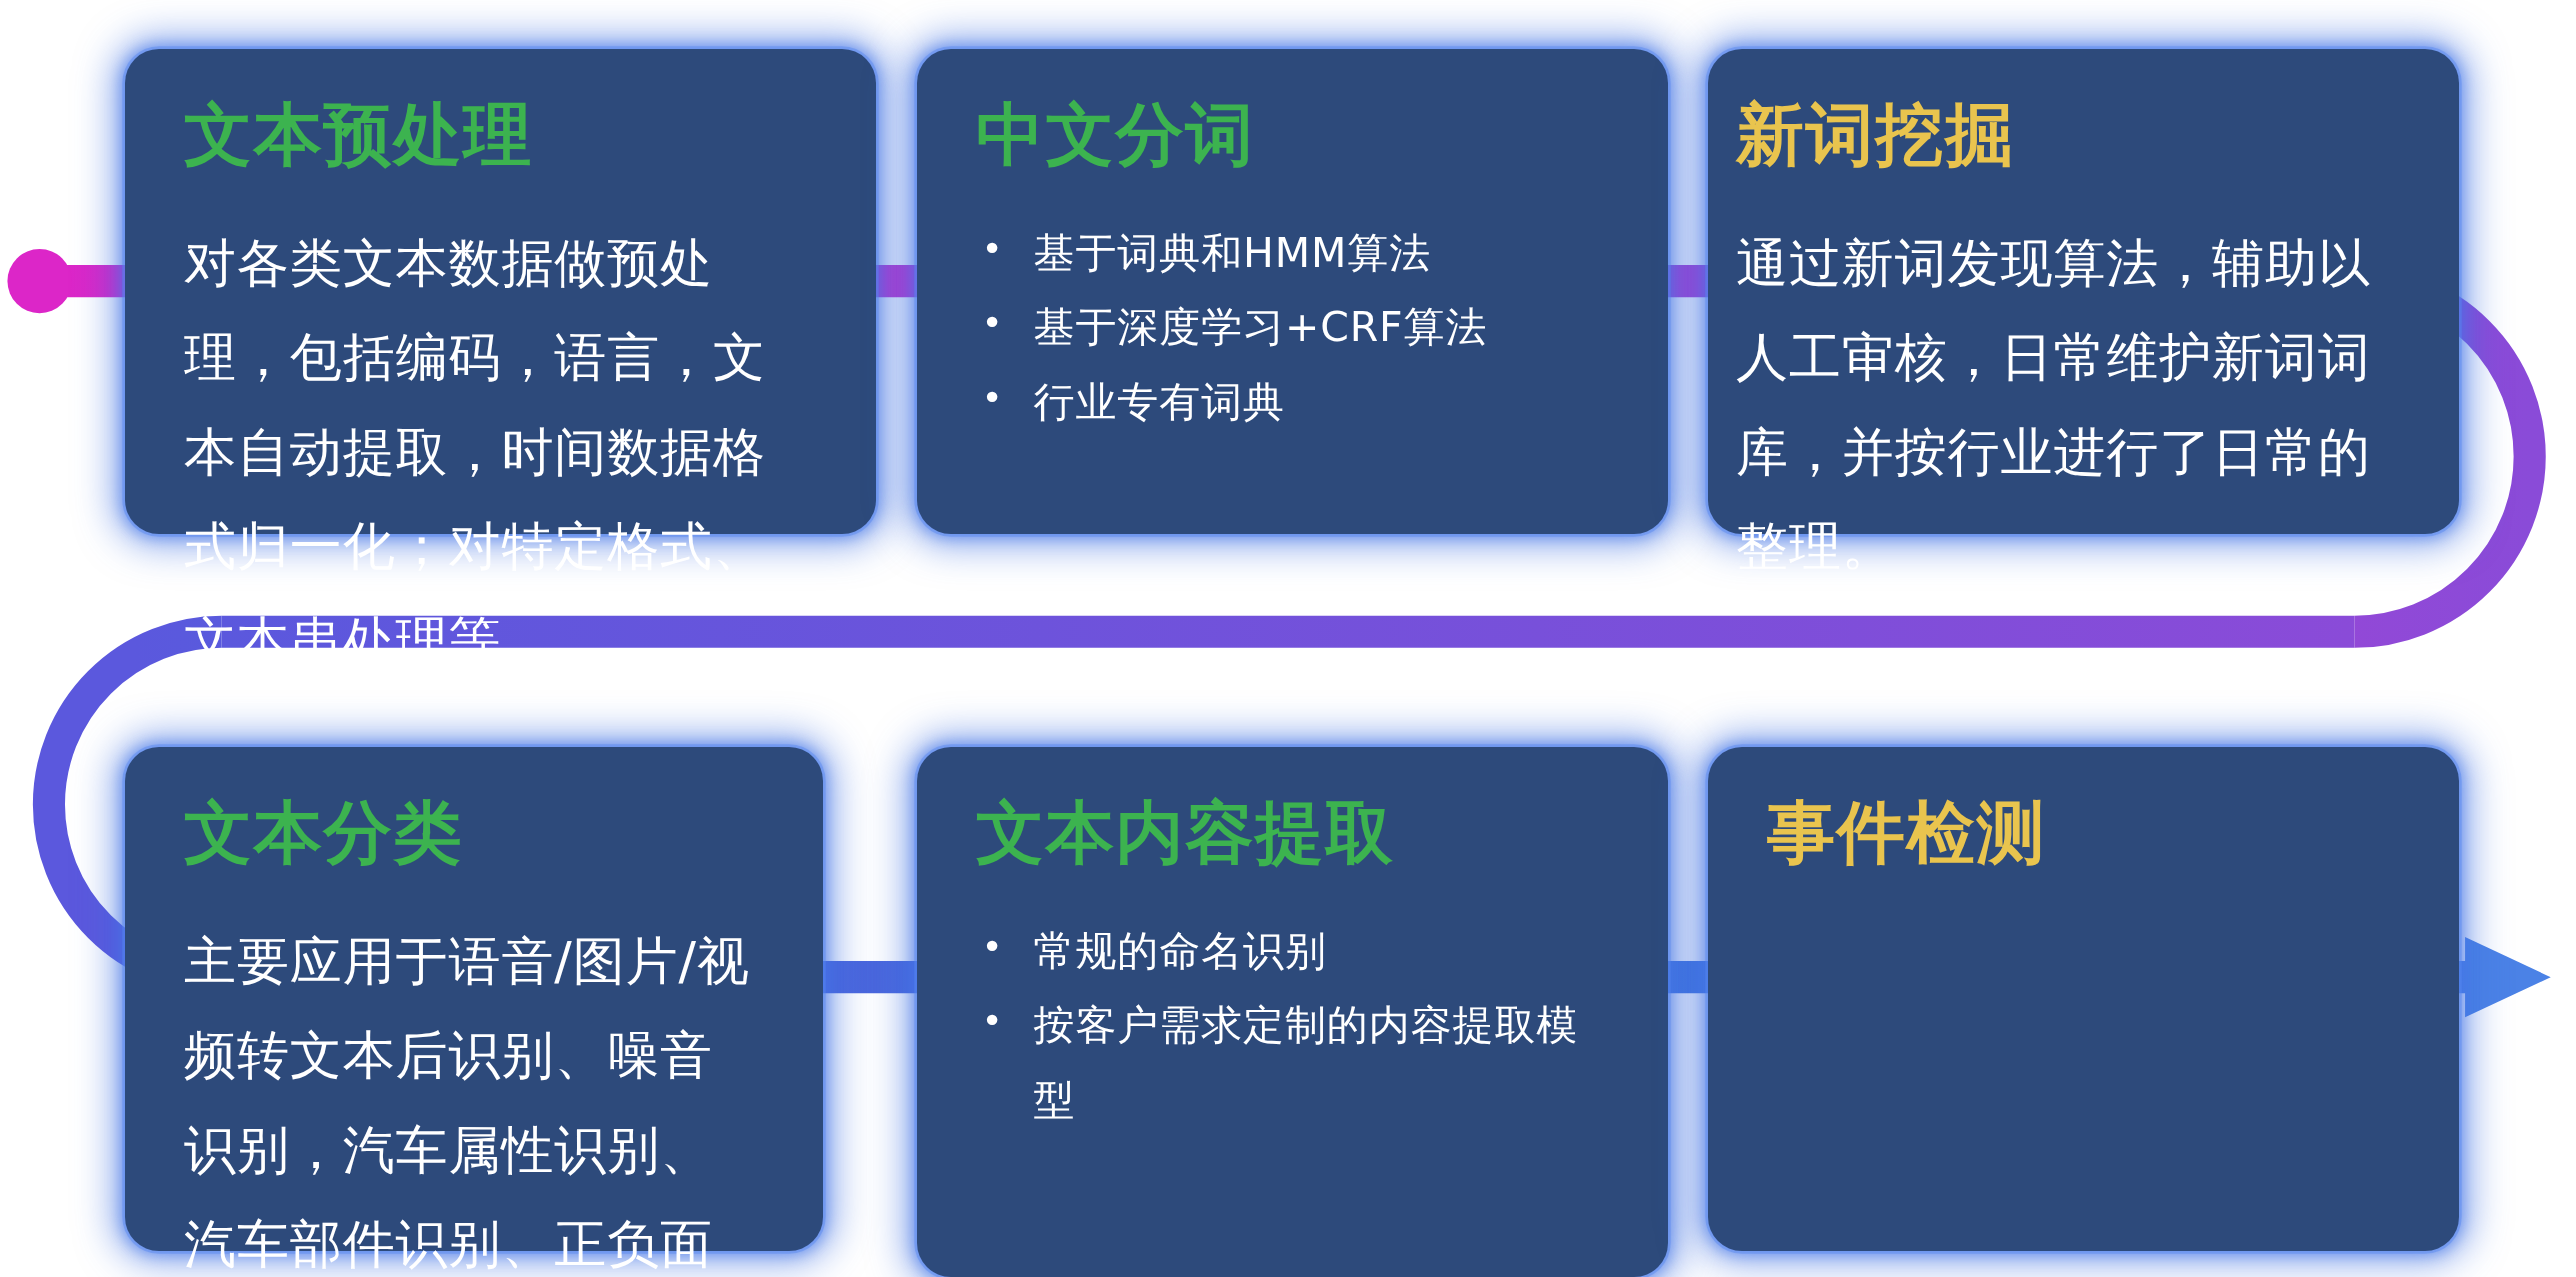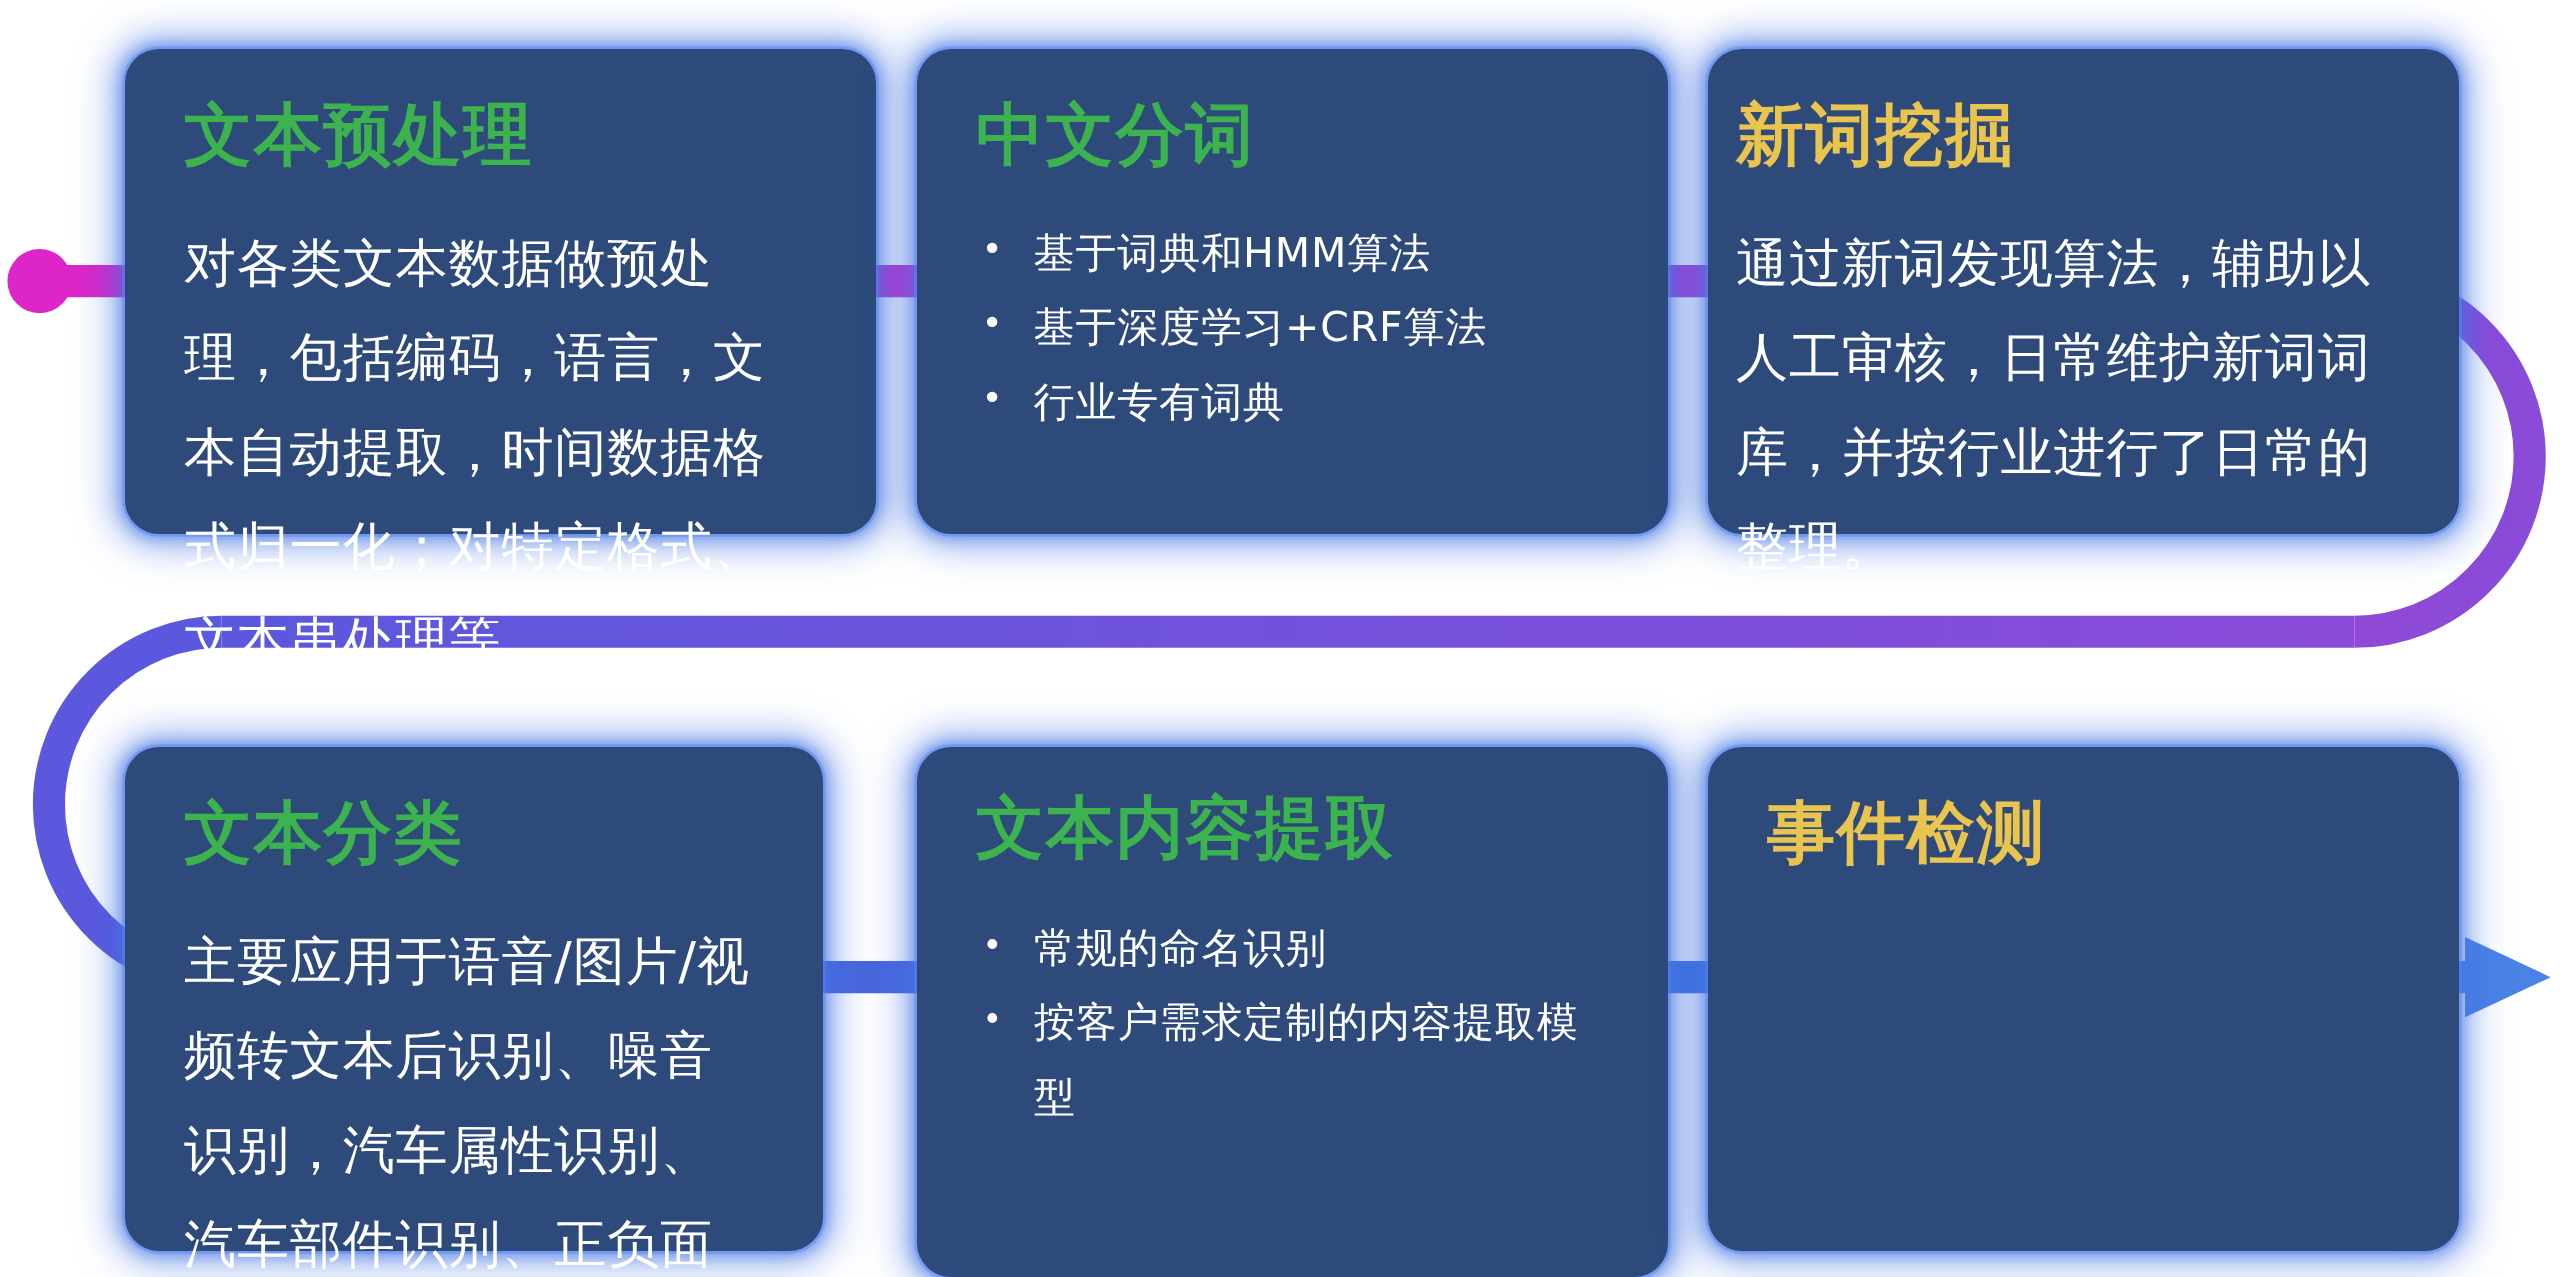--- a/index.html
+++ b/index.html
@@ -64,21 +64,21 @@
   .bullets .dot {
     flex: 0 0 auto;
     margin: 0 30px 0 5.4px;
     font-size: 36px;
   }
   
   .c1 { left: 125px;  top: 49px;  width: 751px; height: 485px; }
   .c2 { left: 917px; top: 49px;  width: 751px; height: 485px; }
   .c3 { left: 1708px; top: 49px;  width: 751px; height: 485px; padding-left: 28px; }
   .c4 { left: 125px;  top: 747px; width: 698px; height: 504px; }
-  .c5 { left: 917px; top: 747px; width: 751px; height: 530px; font-family: Liberation Mono, monospace; }
+  .c5 { left: 917px; top: 747px; width: 751px; height: 530px; }
   .c6 { left: 1708px; top: 747px; width: 751px; height: 504px; }
 </style>
 </head>
 <body>
 
 <div class="stage">
 
   <svg class="flow-svg" viewBox="0 0 2886 1431" aria-hidden="true">
     <defs>
       <linearGradient id="gradTop" gradientUnits="userSpaceOnUse" x1="44" y1="0" x2="2835" y2="0">

